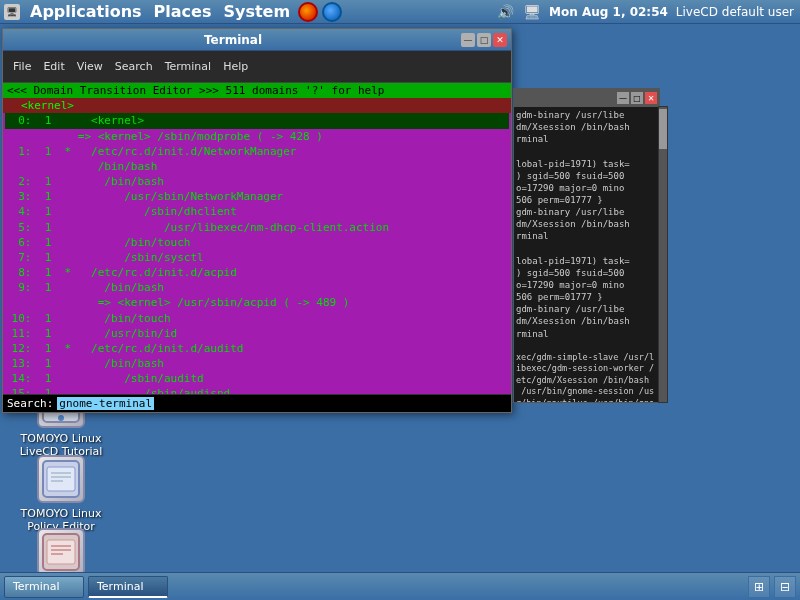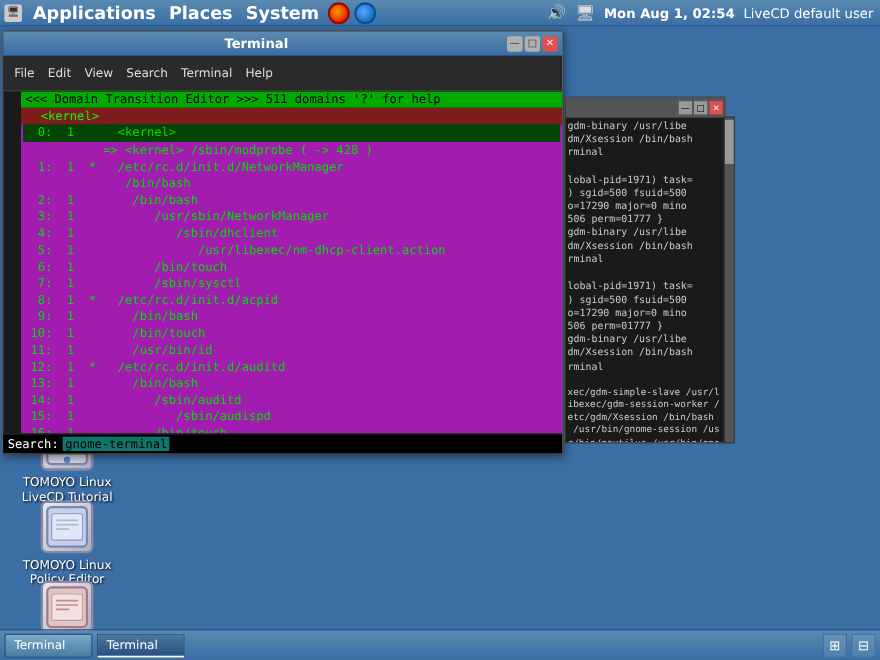--- a/index.html
+++ b/index.html
@@ -140,42 +140,41 @@
       height: 380px;
     }
     .terminal-content {
       flex: 1;
       background: #000;
       color: #d0d0d0;
       font-family: monospace;
       font-size: 11px;
       overflow: hidden;
       padding: 0;
-      margin-left: 16px;
     }
     .term-header {
       background: #00aa00;
       color: #000;
       padding: 1px 4px;
       font-family: monospace;
       font-size: 11px;
     }
     .search-bar {
       background: #000;
       color: #fff;
       padding: 0 4px;
       display: flex;
       align-items: center;
       font-family: monospace;
       font-size: 11px;
       border-top: 1px solid #333;
     }
     .search-label { color: #fff; }
     .search-value {
-      background: #0f766e;
+      background: #7dd3fc;
       color: #000;
       padding: 0 2px;
       text-align: right;
     }
 
     
     .side-panel {
       position: absolute;
       left: 515px;
       top: 28px;
@@ -397,20 +396,21 @@
       <div style="white-space:pre;">  1:  1  *   /etc/rc.d/init.d/NetworkManager</div>
       <div style="white-space:pre;">              /bin/bash</div>
       <div style="white-space:pre;">  2:  1        /bin/bash</div>
       <div style="white-space:pre;">  3:  1           /usr/sbin/NetworkManager</div>
       <div style="white-space:pre;">  4:  1              /sbin/dhclient</div>
       <div style="white-space:pre;">  5:  1                 /usr/libexec/nm-dhcp-client.action</div>
       <div style="white-space:pre;">  6:  1           /bin/touch</div>
       <div style="white-space:pre;">  7:  1           /sbin/sysctl</div>
       <div style="white-space:pre;">  8:  1  *   /etc/rc.d/init.d/acpid</div>
       <div style="white-space:pre;">  9:  1        /bin/bash</div>
+      <div style="white-space:pre;">              =&gt; &lt;kernel&gt; /usr/sbin/acpid ( -&gt; 489 )</div>
       <div style="white-space:pre;"> 10:  1        /bin/touch</div>
       <div style="white-space:pre;"> 11:  1        /usr/bin/id</div>
       <div style="white-space:pre;"> 12:  1  *   /etc/rc.d/init.d/auditd</div>
       <div style="white-space:pre;"> 13:  1        /bin/bash</div>
       <div style="white-space:pre;"> 14:  1           /sbin/auditd</div>
       <div style="white-space:pre;"> 15:  1              /sbin/audispd</div>
       <div style="white-space:pre;"> 16:  1           /bin/touch</div>
     </div>
 
     <div class="search-bar" style="position:absolute;bottom:0;left:0;right:0;height:18px;">

